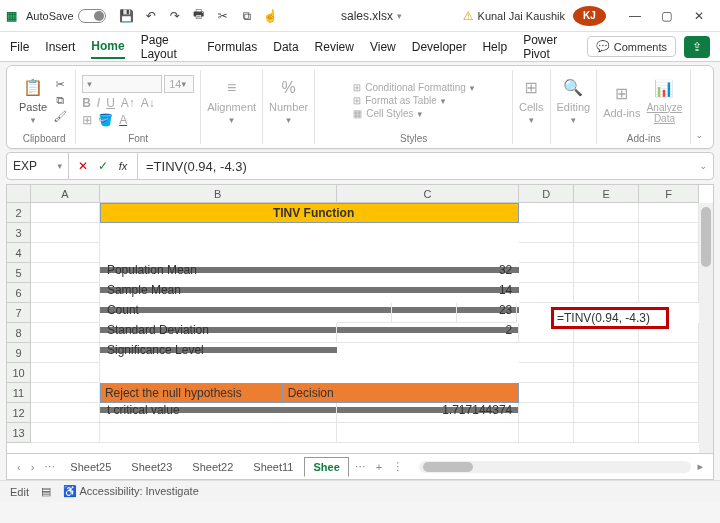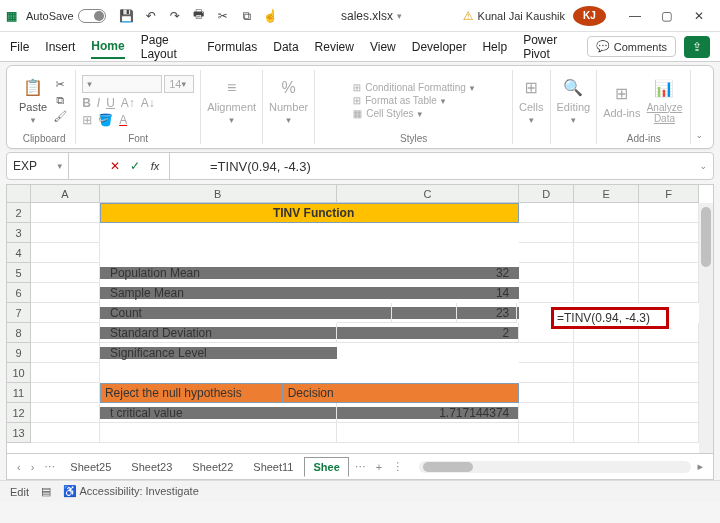--- a/index.html
+++ b/index.html
@@ -39,21 +39,21 @@
 .font-select, .size-select { border: 1px solid #ccc; height: 18px; font-size: 11px; color: #999; display: flex; align-items: center; padding: 0 4px; background: #f9f9f9; }
 .font-select { width: 80px; }
 .size-select { width: 30px; }
 .font-row2 { display: flex; gap: 6px; color: #888; font-size: 12px; }
 .font-row3 { display: flex; gap: 6px; color: #888; font-size: 12px; }
 .percent-icon { font-size: 20px; }
 .dim { color: #aaa; }
 .styles-list { display: flex; flex-direction: column; gap: 2px; font-size: 10px; color: #aaa; }
 .styles-list div { display: flex; gap: 4px; align-items: center; }
 
-.formula-bar { height: 28px; background: #fff; margin: 2px 6px; border: 1px solid #ccc; border-radius: 4px; display: flex; align-items: center; gap: 32px; }
+.formula-bar { height: 28px; background: #fff; margin: 2px 6px; border: 1px solid #ccc; border-radius: 4px; display: flex; align-items: center; }
 .name-box { width: 62px; border-right: 1px solid #ccc; padding: 0 6px; font-size: 12px; height: 100%; display: flex; align-items: center; justify-content: space-between; }
 .fb-btns { display: flex; gap: 4px; padding: 0 6px; border-right: 1px solid #ccc; height: 100%; align-items: center; }
 .fb-btns span { width: 16px; text-align: center; cursor: pointer; }
 .fx { font-style: italic; font-size: 11px; }
 .formula-input { flex: 1; padding: 0 8px; font-size: 13px; }
 
 .sheet-area { position: relative; margin: 4px 6px 0 6px; height: 270px; background: #fff; border: 1px solid #ccc; display: flex; }
 .colheads { position: absolute; top: 0; left: 24px; right: 14px; height: 18px; display: flex; background: #eef1ee; border-bottom: 1px solid #ccc; }
 .colheads div { border-right: 1px solid #ccc; display: flex; align-items: center; justify-content: center; font-size: 11px; color: #555; }
 .rowheads { position: absolute; top: 18px; left: 0; width: 24px; background: #eef1ee; border-right: 1px solid #ccc; }
@@ -62,21 +62,21 @@
 .grid { position: absolute; top: 18px; left: 24px; right: 14px; bottom: 0; overflow: hidden; }
 .row { display: flex; height: 20px; }
 .cell { border-right: 1px solid #e5e5e5; border-bottom: 1px solid #e5e5e5; padding: 0 4px; display: flex; align-items: center; font-size: 12px; overflow: visible; white-space: nowrap; }
 .c-A { width: 69px; }
 .c-B { width: 237px; }
 .c-C { width: 183px; }
 .c-D { width: 55px; }
 .c-E { width: 65px; }
 .c-F { width: 60px; }
 .hdr-yellow { background: #ffc000; font-weight: bold; justify-content: center; border: 1px solid #7f9db9; padding-left: 12px; }
-.blue { background: #84cc16; border: 6px solid #737373; margin-top: 44px; }
+.blue { background: #84cc16; border: 3px solid #737373; margin-top: 44px; }
 .blue-r { justify-content: flex-end; }
 .orange { background: #ed7d31; border: 1px solid #7f9db9; }
 .e8-box { position: absolute; border: 3px solid #c00000; padding: 1px 3px; font-size: 12px; background: #fff; width: 118px; height: 22px; display: flex; align-items: center; left: 544px; top: 122px; }
 .vscroll { position: absolute; top: 18px; right: 0; width: 14px; bottom: 0; background: #f0f0f0; }
 .vscroll .thumb { position: absolute; top: 4px; left: 2px; right: 2px; height: 60px; background: #c0c0c0; border-radius: 5px; }
 
 .sheet-tabs { height: 26px; margin: 0 6px; background: #fff; border: 1px solid #ccc; border-top: none; display: flex; align-items: center; padding: 0 6px; gap: 2px; font-size: 11px; }
 .sheet-tabs .nav { color: #888; padding: 0 4px; cursor: pointer; }
 .sheet-tab { padding: 3px 8px; border: 1px solid transparent; cursor: pointer; color: #555; }
 .sheet-tab.active { background: #fff; border: 1px solid #999; border-bottom-color: #fff; color: #107c41; font-weight: 600; }

